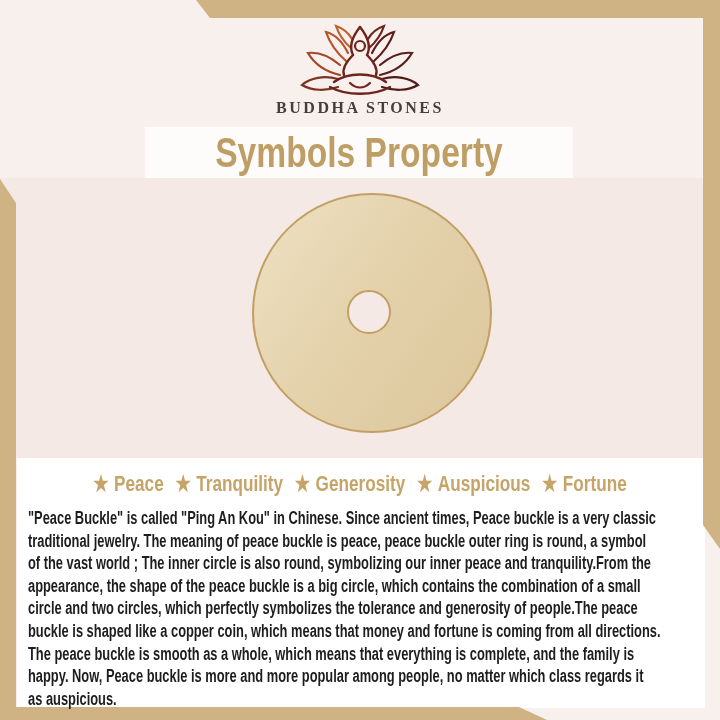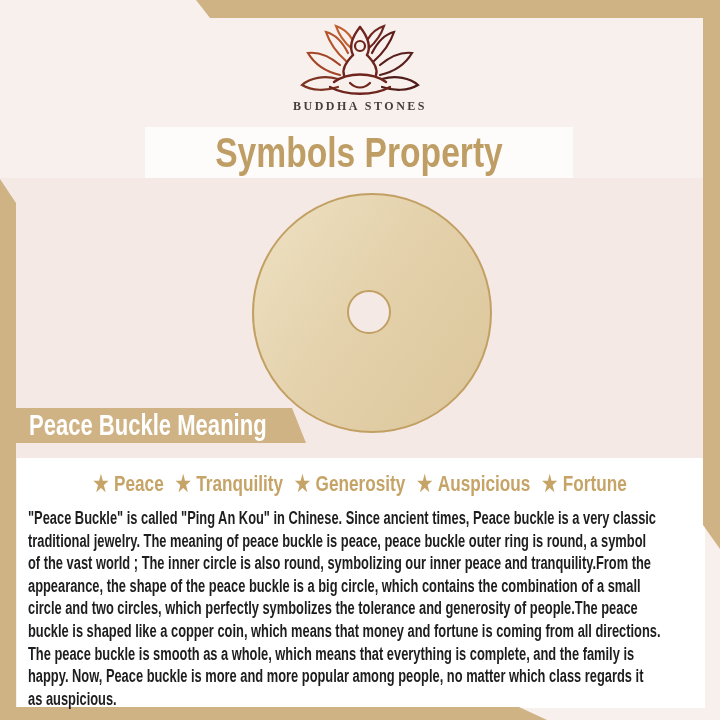--- a/index.html
+++ b/index.html
@@ -19,21 +19,21 @@
   .ribbon-right{left:703px;top:0;width:17px;height:549px;
     clip-path:polygon(0 0,17px 0,17px 549px,0 525px);}
   .ribbon-left{left:0;top:179px;width:16px;height:541px;
     clip-path:polygon(0 0,16px 24px,16px 541px,0 541px);}
   .ribbon-bottom{left:0;top:707px;width:547px;height:13px;
     clip-path:polygon(0 0,519px 0,547px 13px,0 13px);}
 
   
   .logo-svg{position:absolute;left:296px;top:24px;width:128px;height:74px;}
   .brand-name{position:absolute;left:0;top:99px;width:720px;text-align:center;
-    font-family:"Liberation Serif",serif;font-size:12px;font-weight:600;
+    font-family:"Liberation Serif",serif;font-size:16px;font-weight:600;
     letter-spacing:2.5px;color:#453e39;}
 
   
   .page-title{position:absolute;left:145px;top:127px;width:428px;height:51px;
     line-height:51px;text-align:center;font-size:42px;font-weight:bold;
     color:#bf9e65;transform:scaleX(0.8);transform-origin:center;white-space:nowrap;}
 
   
   .buckle-outer{position:absolute;left:252px;top:193px;width:240px;height:240px;
     border-radius:50%;border:2px solid #c2a063;box-sizing:border-box;
@@ -96,23 +96,20 @@
     <path d="M34,62 C50,71 78,71 94,62" stroke="#6f231d" stroke-width="2.4" stroke-linecap="round"></path>
     <path d="M54,58 C60,64 68,64 74,58" stroke="#6f231d" stroke-width="2.2" stroke-linecap="round"></path>
   </svg>
   <div class="brand-name">BUDDHA STONES</div>
 
   <div class="page-title">Symbols Property</div>
 
   <div class="buckle-outer"></div>
   <div class="buckle-hole"></div>
 
-  <div class="section-bar">
-    <div class="section-bar-text">Peace Buckle Meaning</div>
-  </div>
 
   <div class="keywords-row">
     <div class="keywords-inner">
       <span class="keyword">
         <span class="star">★</span>
         <span>Peace</span>
       </span>
       <span class="keyword">
         <span class="star">★</span>
         <span>Tranquility</span>

